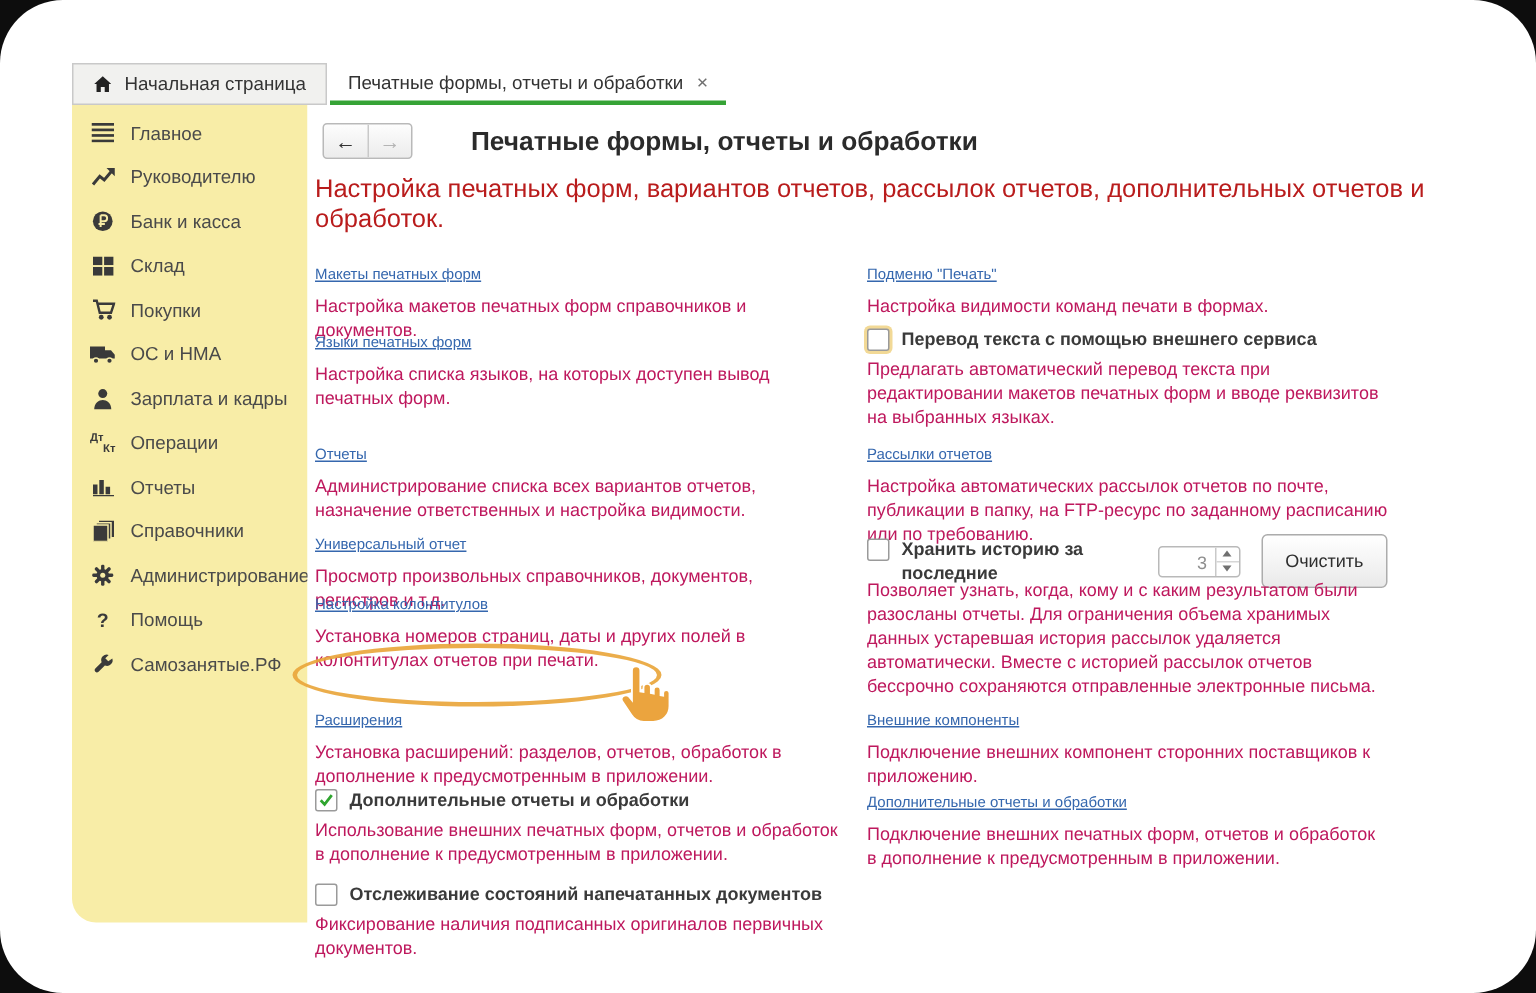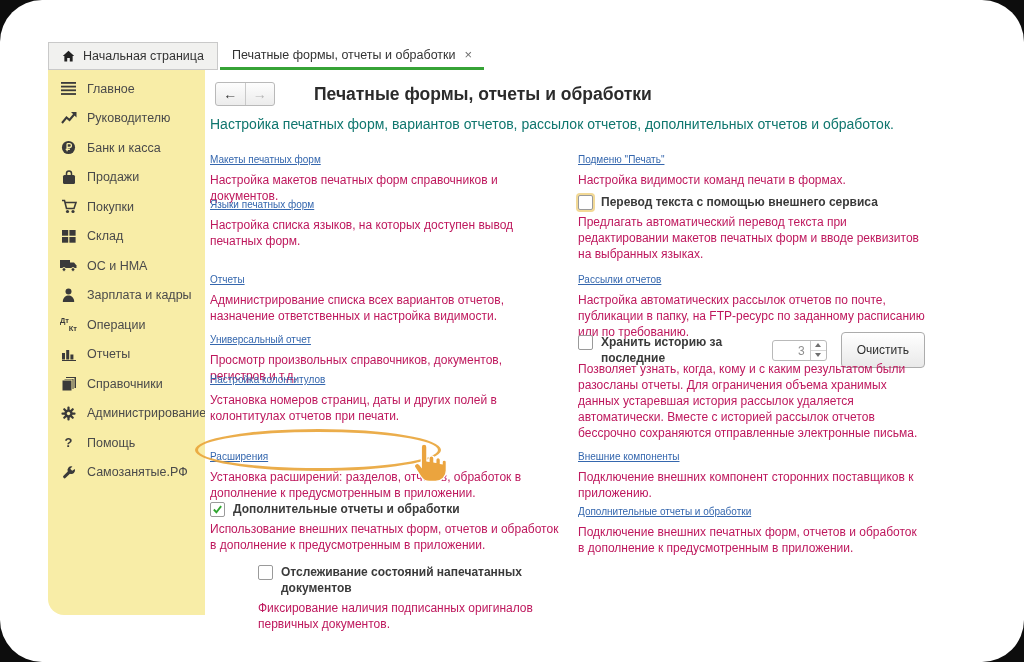--- a/index.html
+++ b/index.html
@@ -45,21 +45,21 @@
   .content{position:absolute;left:157px;top:28px;width:771px;height:550px;background:#fff;}
   .hdr-row{display:flex;align-items:center;padding:12px 0 0 10px;height:24px;}
   .navgroup{
     display:flex;width:58px;height:22px;border:1px solid #b9b9b9;border-radius:3px;
     background:linear-gradient(#fdfdfd,#ececec);overflow:hidden;
   }
   .navbtn{flex:1;display:flex;align-items:center;justify-content:center;font-size:14px;line-height:1;}
   .navbtn.back{color:#333;border-right:1px solid #c9c9c9;}
   .navbtn.fwd{color:#b4b4b4;}
   .page-title{margin-left:39px;font-size:17.5px;font-weight:bold;color:#2b2b2b;white-space:nowrap;}
-  .subtitle{margin:10px 0 0 5px;font-size:14px;color:#0f766e;}
+  .subtitle{margin:10px 0 0 5px;font-size:17px;color:#b91c1c;}
 
   .cols{position:relative;margin:0 0 0 5px;height:478px;}
   .col{position:absolute;top:17px;}
   .col.left{left:0;width:350px;height:460px;}
   .col.right{left:368px;width:347px;height:460px;}
   .grp{position:absolute;left:0;right:0;}
   a.lnk{
     font-size:10px;color:#3567ae;text-decoration:underline;cursor:pointer;
     display:inline-block;line-height:17px;
   }
@@ -146,49 +146,40 @@
         <span class="sb-ic">
             <svg width="15" height="15" viewBox="0 0 16 16">
               <circle cx="8" cy="8" r="7" fill="#3a3a3a"></circle>
               <path d="M6.5 3.8 6.5 12 M6.5 3.8 9 3.8 A2.1 2.1 0 0 1 9 8 L6.5 8 M5 10 9.5 10" fill="none" stroke="#f8eda7" stroke-width="1.4"></path>
             </svg>
           </span>
         <span class="sb-label">Банк и касса</span>
       </div>
       <div class="sb-item">
         <span class="sb-ic">
-            <svg width="14" height="15" viewBox="0 0 14 15">
-              <path d="M4.5 5 4.5 3.5 A2.5 2.5 0 0 1 9.5 3.5 L9.5 5" fill="none" stroke="#3a3a3a" stroke-width="1.5"></path>
-              <rect x="1" y="5" width="12" height="9" rx="1.5" fill="#3a3a3a"></rect>
-            </svg>
-          </span>
-        <span class="sb-label">Продажи</span>
-      </div>
-      <div class="sb-item">
-        <span class="sb-ic">
-            <svg width="16" height="15" viewBox="0 0 16 15">
-              <path d="M1 1.5 3.5 1.5 5.5 9.5 13 9.5 15 3.5 4 3.5" fill="none" stroke="#3a3a3a" stroke-width="1.6"></path>
-              <circle cx="6.5" cy="12.5" r="1.6" fill="#3a3a3a"></circle>
-              <circle cx="12" cy="12.5" r="1.6" fill="#3a3a3a"></circle>
-            </svg>
-          </span>
-        <span class="sb-label">Покупки</span>
-      </div>
-      <div class="sb-item">
-        <span class="sb-ic">
             <svg width="14" height="13" viewBox="0 0 14 13">
               <g fill="#3a3a3a">
                 <rect x="0" y="0" width="6.2" height="5.7"></rect>
                 <rect x="7.4" y="0" width="6.2" height="5.7"></rect>
                 <rect x="0" y="7" width="6.2" height="5.7"></rect>
                 <rect x="7.4" y="7" width="6.2" height="5.7"></rect>
               </g>
             </svg>
           </span>
         <span class="sb-label">Склад</span>
+      </div>
+      <div class="sb-item">
+        <span class="sb-ic">
+            <svg width="16" height="15" viewBox="0 0 16 15">
+              <path d="M1 1.5 3.5 1.5 5.5 9.5 13 9.5 15 3.5 4 3.5" fill="none" stroke="#3a3a3a" stroke-width="1.6"></path>
+              <circle cx="6.5" cy="12.5" r="1.6" fill="#3a3a3a"></circle>
+              <circle cx="12" cy="12.5" r="1.6" fill="#3a3a3a"></circle>
+            </svg>
+          </span>
+        <span class="sb-label">Покупки</span>
       </div>
       <div class="sb-item">
         <span class="sb-ic">
             <svg width="17" height="13" viewBox="0 0 17 13">
               <rect x="0" y="1" width="10" height="8" fill="#3a3a3a"></rect>
               <path d="M10 3.5 14 3.5 16.5 6.5 16.5 9 10 9Z" fill="#3a3a3a"></path>
               <circle cx="4" cy="10.5" r="1.9" fill="#3a3a3a" stroke="#f8eda7"></circle>
               <circle cx="13" cy="10.5" r="1.9" fill="#3a3a3a" stroke="#f8eda7"></circle>
             </svg>
           </span>
@@ -307,21 +298,21 @@
             <div class="cb-row">
               <span class="cb">
                 <svg width="11" height="11" viewBox="0 0 12 12">
                     <path d="M2 6 4.8 9 10 2.3" fill="none" stroke="#2fa52f" stroke-width="2"></path>
                   </svg>
               </span>
               <span class="cb-label">Дополнительные отчеты и обработки</span>
             </div>
             <div class="desc">Использование внешних печатных форм, отчетов и обработок в дополнение к предусмотренным в приложении.</div>
           </div>
-          <div class="grp" style="top:415px;margin-left:48px;">
+          <div class="grp" style="top:415px;">
             <div class="cb-row">
               <span class="cb">
                 
               </span>
               <span class="cb-label">Отслеживание состояний напечатанных документов</span>
             </div>
             <div class="desc">Фиксирование наличия подписанных оригиналов первичных документов.</div>
           </div>
         </div>
 

